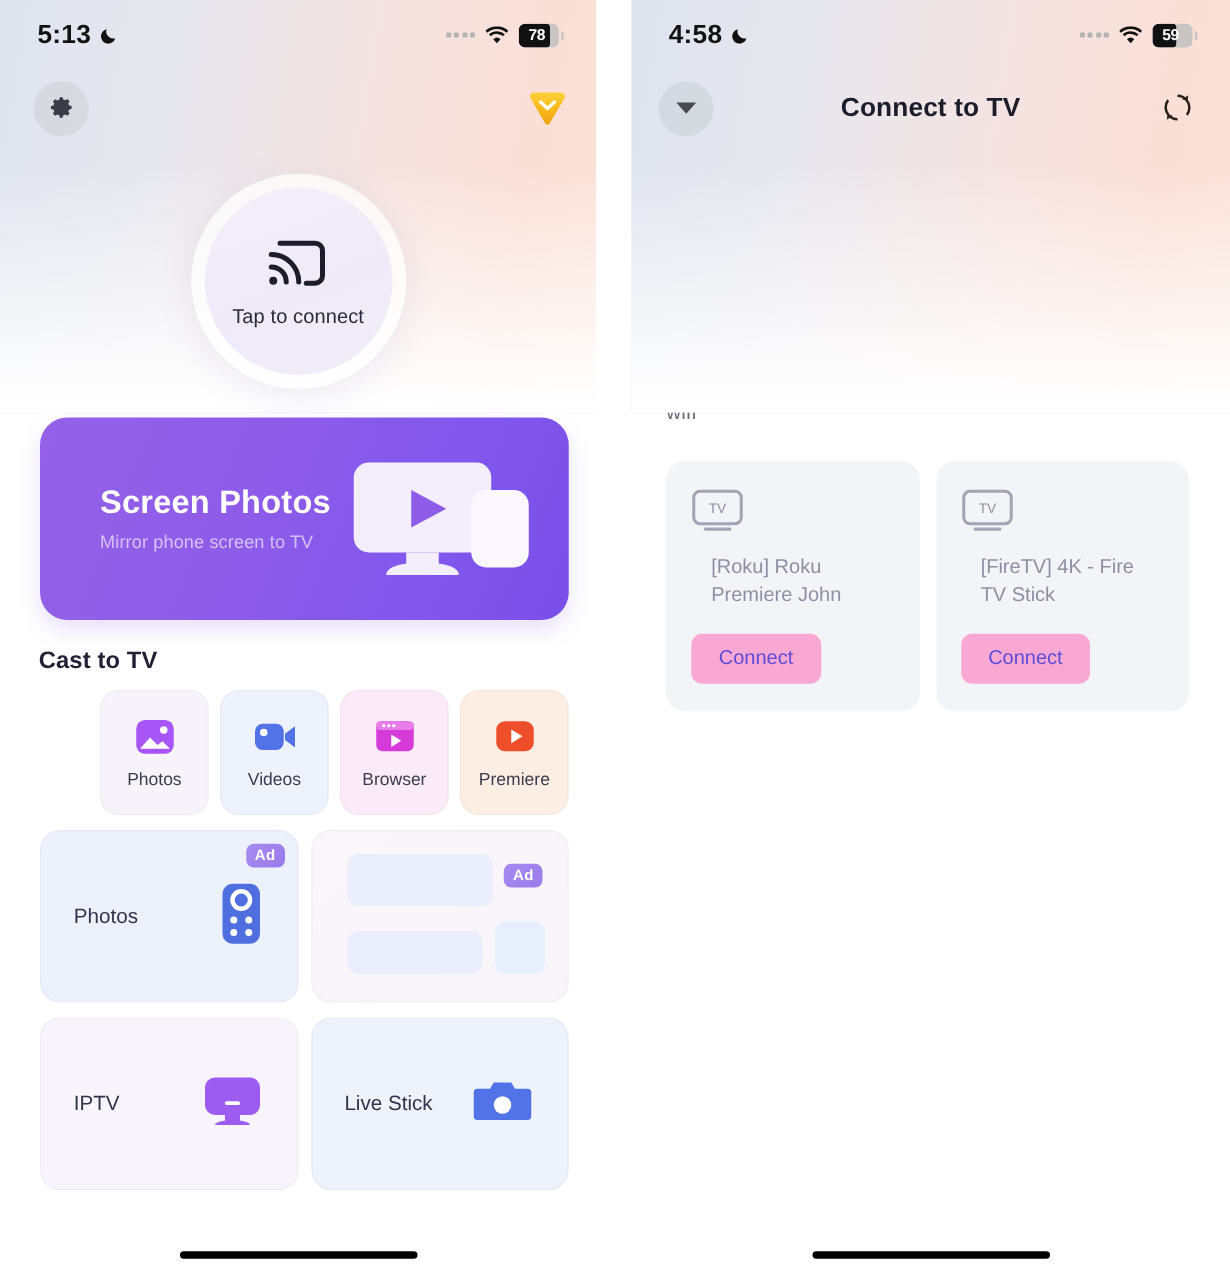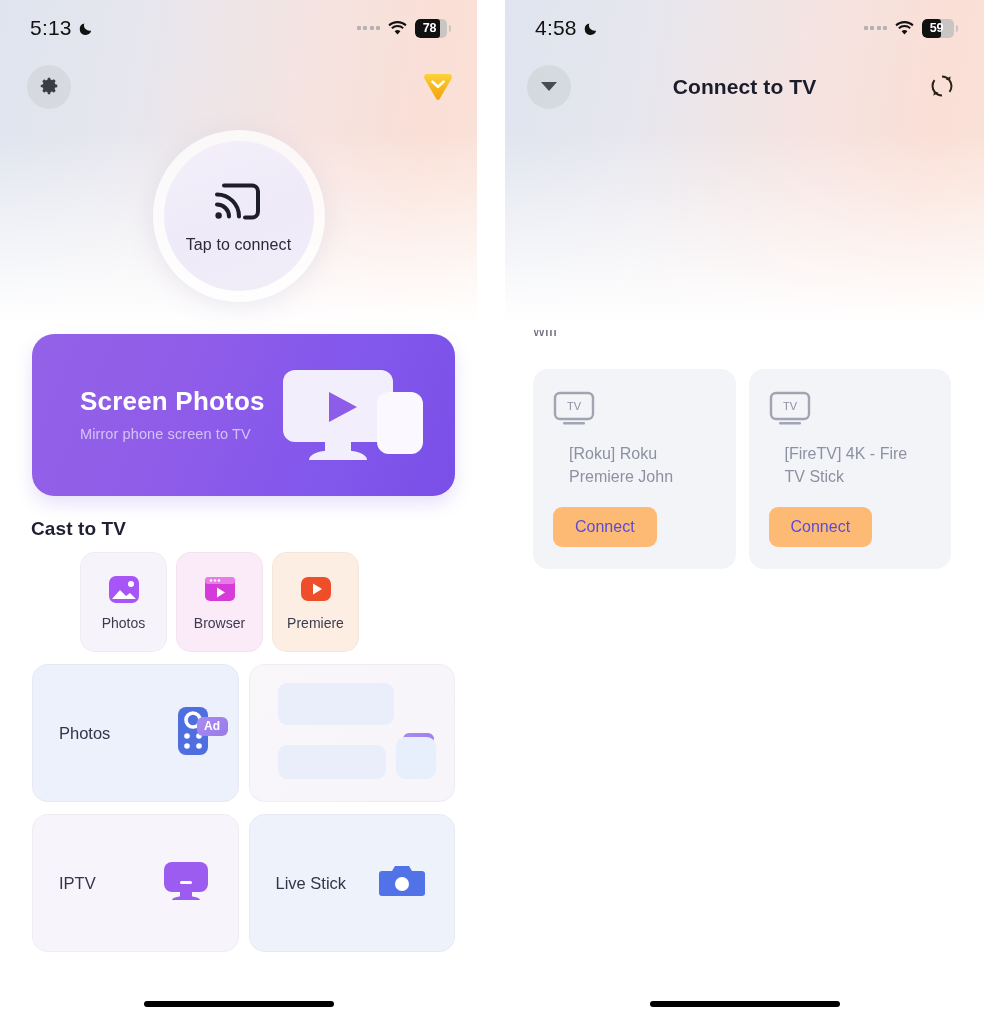--- a/index.html
+++ b/index.html
@@ -36,21 +36,21 @@
   }
 
   
   .statusbar {
     position: relative;
     height: 56px;
     display: flex; align-items: center; justify-content: space-between;
     padding: 0 26px 0 30px;
   }
   .status-left { display: flex; align-items: center; gap: 7px; }
-  .clock { font-size: 21px; font-weight: 400; color: #121212; letter-spacing: .2px; }
+  .clock { font-size: 21px; font-weight: 700; color: #121212; letter-spacing: .2px; }
   .moon { width: 15px; height: 15px; position: relative; display:inline-block; }
   .moon svg { display:block; }
   .status-right { display: flex; align-items: center; gap: 8px; }
   .sig-dots { display: flex; gap: 2.5px; align-items: flex-end; }
   .sig-dots i { width: 4px; height: 4px; background: #b3b3b3; display:block; border-radius:1px;}
   .wifi-ico svg { display:block; }
   .battery {
     display: flex; align-items: center;
   }
   .batt-body {
@@ -87,21 +87,21 @@
     border: none; cursor: pointer;
   }
   .gem {
     width: 38px; height: 38px; position: relative; cursor:pointer;
     display:flex; align-items:center; justify-content:center;
   }
 
   
   .connect-wrap {
     position: relative;
-    display:flex; align-items:flex-start; justify-content:center;
+    display:flex; align-items:center; justify-content:center;
     margin-top: 12px; height: 190px;
   }
   .ring {
     width: 172px; height: 172px; border-radius: 50%;
     background: rgba(255,255,255,.72);
     display:flex; align-items:center; justify-content:center;
     box-shadow: 0 6px 26px rgba(150,140,190,.16);
     cursor: pointer;
   }
   .disc {
@@ -156,21 +156,21 @@
     height: 138px; border-radius: 16px;
     display:flex; align-items:center; justify-content:space-between;
     padding: 0 28px 0 26px; cursor:pointer;
     border: 1px solid rgba(0,0,0,.03);
   }
   .wide-label { font-size: 16.5px; color: #33344a; }
   .ad-badge {
     position:absolute; border-radius: 6px;
     background: linear-gradient(135deg,#a78bf0,#9a7bea);
     color:#fff; font-size: 12px; font-weight: 700;
-    padding: 2px 7px 3px; letter-spacing:.3px;margin-top:42px;
+    padding: 2px 7px 3px; letter-spacing:.3px;
   }
   .skeleton-card {
     position: relative; height: 138px; border-radius: 16px;
     background: linear-gradient(135deg,#faf7fb 0%, #f7f4fa 100%);
     border: 1px solid rgba(0,0,0,.035);
     cursor:pointer; overflow:hidden;
   }
   .sk { position:absolute; background:#eaeefb; border-radius: 9px; }
 
   
@@ -218,21 +218,21 @@
     cursor: pointer;
   }
   .tv-badge { width: 42px; height: 36px; margin-bottom: 16px; }
   .device-name {
     font-size: 16px; line-height: 1.42; color: #8e90a2; margin-bottom: 18px;
     min-height: 46px;
     margin-left: 16px;
   }
   .connect-btn {
     align-self: flex-start;
-    background: #fdba74; color: #5b4bd6;
+    background: #f9a8d4; color: #5b4bd6;
     border: none; border-radius: 9px;
     padding: 11px 22px; font-size: 16px; cursor:pointer;
     font-family: "Liberation Sans", sans-serif;
   }
 </style>
 </head>
 <body>
 
 <div class="screens">
 
@@ -334,20 +334,30 @@
       <div class="tile" style="background:#f7f3fb">
         <span class="tile-ico">
           <svg width="34" height="31" viewBox="0 0 34 31">
             <rect x="2" y="2" width="30" height="27" rx="7" fill="#a855f7"></rect>
             <circle cx="24" cy="10" r="3" fill="#fff"></circle>
             <path d="M5 25l8-9 6 6 4-3 6 6z" fill="#fff"></path>
           </svg>
         </span>
         <span class="tile-label">Photos</span>
       </div>
+      <div class="tile" style="background:#eef2fd">
+        <span class="tile-ico">
+          <svg width="36" height="28" viewBox="0 0 36 28">
+            <rect x="2" y="4" width="23" height="21" rx="6" fill="#5272e8"></rect>
+            <path d="M26 12l8-6v17l-8-6z" fill="#5272e8"></path>
+            <circle cx="9" cy="11" r="3" fill="#fff"></circle>
+          </svg>
+        </span>
+        <span class="tile-label">Videos</span>
+      </div>
       <div class="tile" style="background:#fbeaf8">
         <span class="tile-ico">
           <svg width="34" height="28" viewBox="0 0 34 28">
             <rect x="2" y="2" width="30" height="24" rx="5" fill="#d63ad8"></rect>
             <rect x="2" y="2" width="30" height="7" rx="3" fill="#e77ce8"></rect>
             <circle cx="8" cy="5.5" r="1.3" fill="#fff"></circle>
               <circle cx="12" cy="5.5" r="1.3" fill="#fff"></circle>
               <circle cx="16" cy="5.5" r="1.3" fill="#fff"></circle>
             <path d="M14 12.5l8 5-8 5z" fill="#fff"></path>
           </svg>

